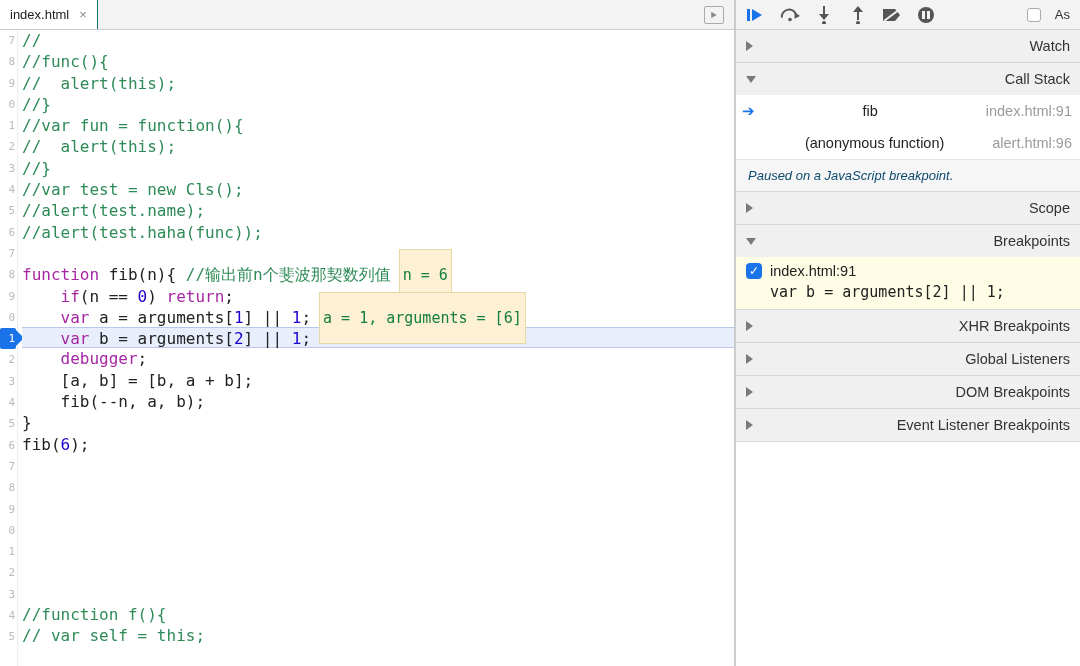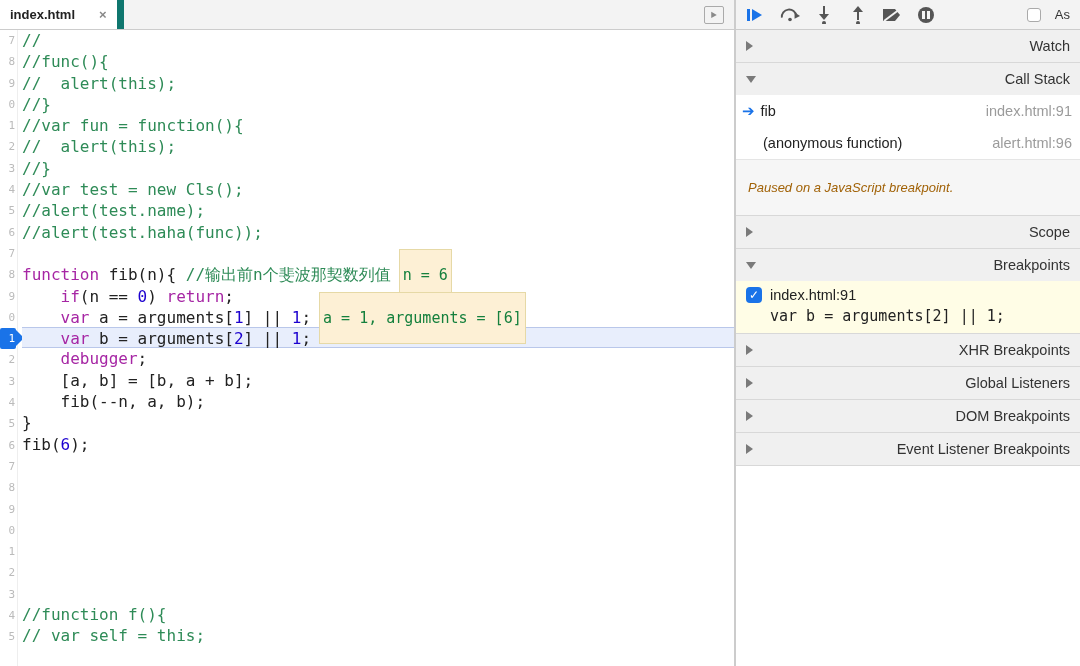--- a/index.html
+++ b/index.html
@@ -9,22 +9,22 @@
     background: #fff;
     width: 1080px;
     height: 666px;
     overflow: hidden;
     display: flex;
   }
   
   .source-pane { width: 735px; border-right: 1px solid #ccc; display: flex; flex-direction: column; }
   .tabbar { height: 30px; border-bottom: 1px solid #ccc; display: flex; align-items: stretch; background: #f3f3f3; position: relative; }
   .tab {
-    display: flex; align-items: center; gap: 24px; padding: 0 10px;
-    background: #fff; border-right: 7px solid #0f766e; font-size: 13px; color: #222; font-weight: bold;
+    display: flex; align-items: center; gap: 10px; padding: 0 10px;
+    background: #fff; border-right: 1px solid #0f766e; font-size: 13px; color: #222;
   }
   .tab .close { color: #888; font-size: 13px; }
   .tabbar-spacer { flex: 1; }
   .tabbar-right { display: flex; align-items: center; padding: 0 10px; color: #6b6b6b; }
   .format-icon { width: 20px; height: 18px; border: 1px solid #aaa; border-radius: 2px; display: inline-flex; align-items: center; justify-content: center; }
   .format-icon::after { content: "▶"; font-size: 8px; color: #8a8a8a; transform: scaleX(0.9); }
 
   .code-area { flex: 1; display: flex; font-family: Menlo, Consolas, monospace; font-size: 16px; line-height: 21.3px; position: relative; }
   .gutter { width: 18px; background: #fff; border-right: 1px solid #eee; color: #bbb; text-align: right; padding-right: 1px; font-size: 11px; }
   .gutter .gl { height: 21.3px; padding-right: 1px; }
@@ -61,23 +61,23 @@
   .sec-head {
     height: 32px; display: flex; align-items: center; gap: 6px;
     padding: 0 10px; background: #f0f0f0; color: #333; font-size: 14.5px; justify-content: space-between;
   }
   .tri { width: 0; height: 0; display: inline-block; }
   .tri.closed { border-top: 5px solid transparent; border-bottom: 5px solid transparent; border-left: 7px solid #7a7a7a; }
   .tri.open { border-left: 5px solid transparent; border-right: 5px solid transparent; border-top: 7px solid #7a7a7a; }
   .stack-row { display: flex; align-items: center; height: 32px; padding: 0 8px 0 6px; gap: 6px; font-size: 14.5px; }
   .stack-row.active { font-weight: 400; }
   .arrow-blue { color: #1a73e8; font-size: 15px; }
-  .stack-fn { flex: 1; color: #222; }
+  .stack-fn { flex: 1; color: #222; text-align: center; }
   .stack-loc { color: #9b9b9b; }
-  .paused-msg { font-style: italic; color: #a16207; padding: 20px 12px; background: #f6f6f6; border-top: 1px solid #e5e5e5; }
+  .paused-msg { font-style: italic; color: #0c4a6e; padding: 8px 12px; background: #f6f6f6; border-top: 1px solid #e5e5e5; }
   .bp-item {
     background: #fffde6; padding: 6px 10px 8px 10px;
   }
   .bp-top { display: flex; align-items: center; gap: 8px; color: #222; font-size: 14.5px; }
   .bp-check { width: 16px; height: 16px; border-radius: 4px; background: #1a73e8; display: inline-flex; align-items: center; justify-content: center; color: #fff; font-size: 12px; }
   .bp-code { font-family: Menlo, Consolas, monospace; font-size: 15px; color: #222; padding: 4px 0 0 24px; }
 </style>
 </head>
 <body>
 

